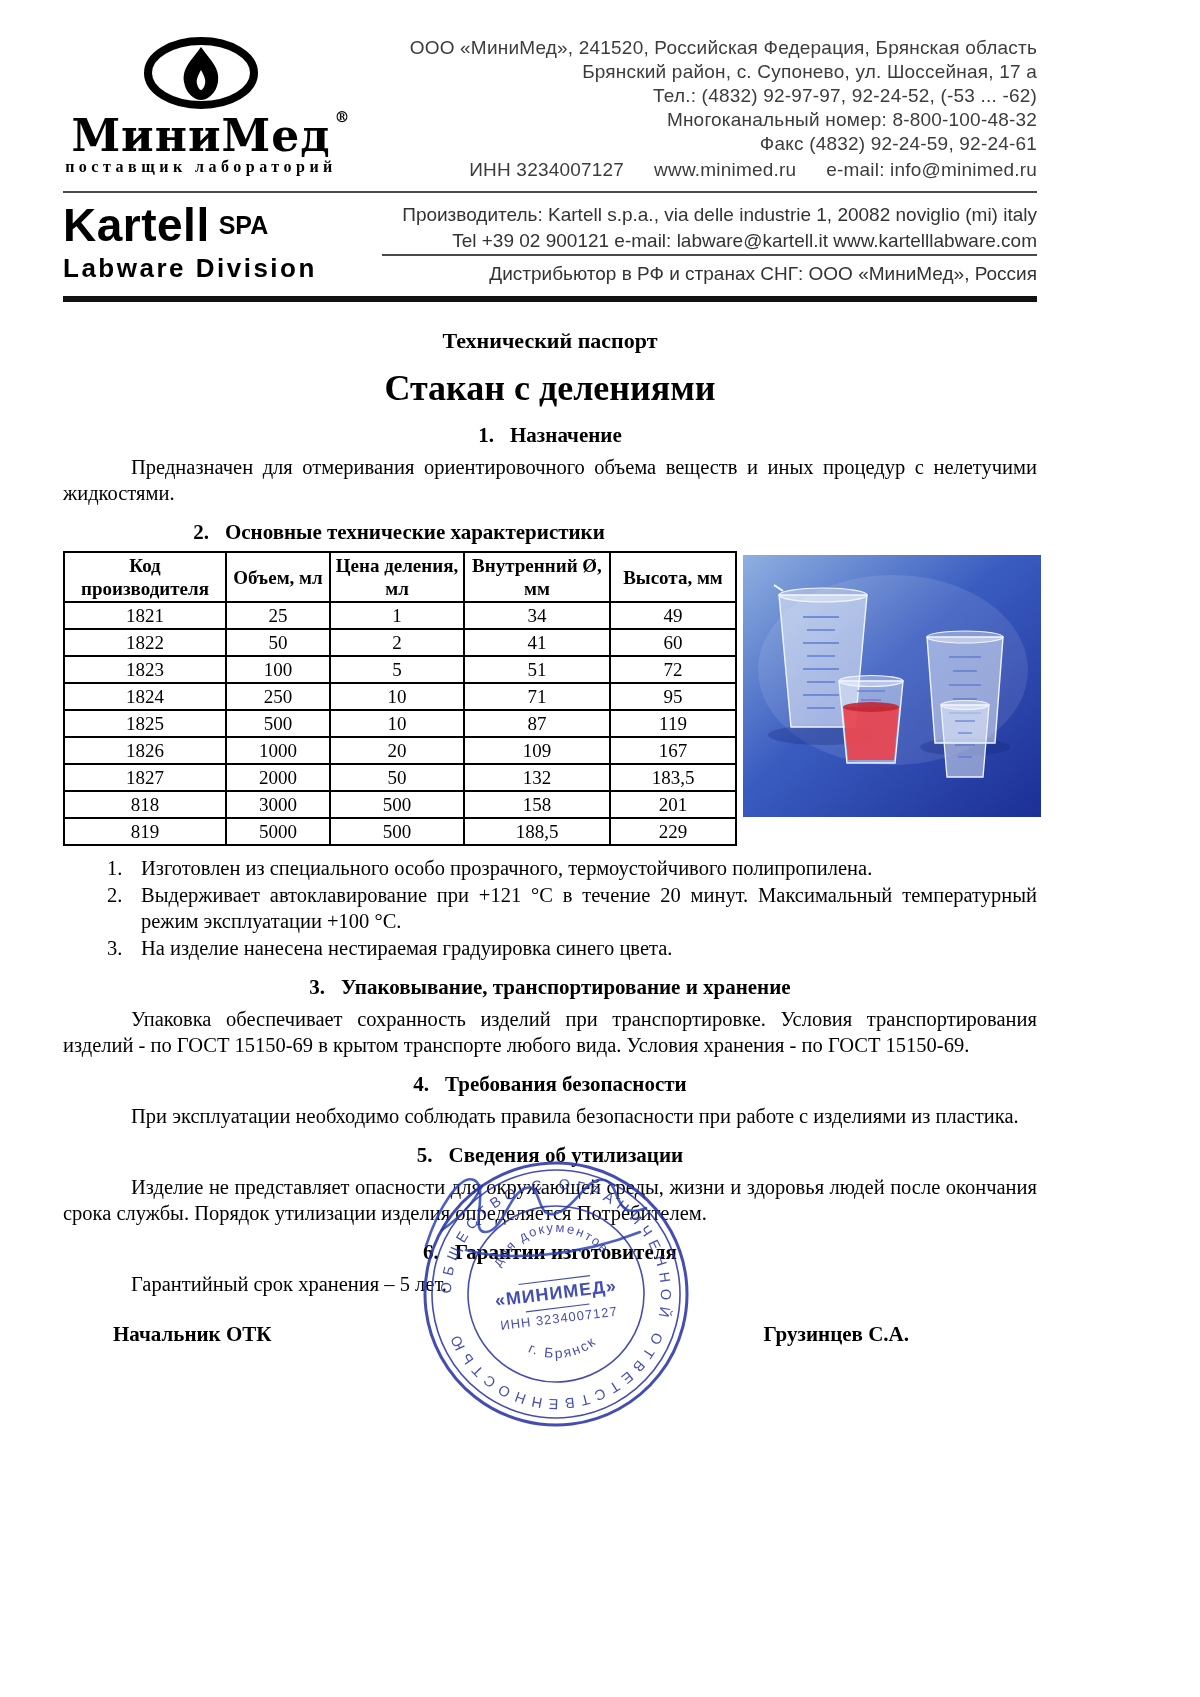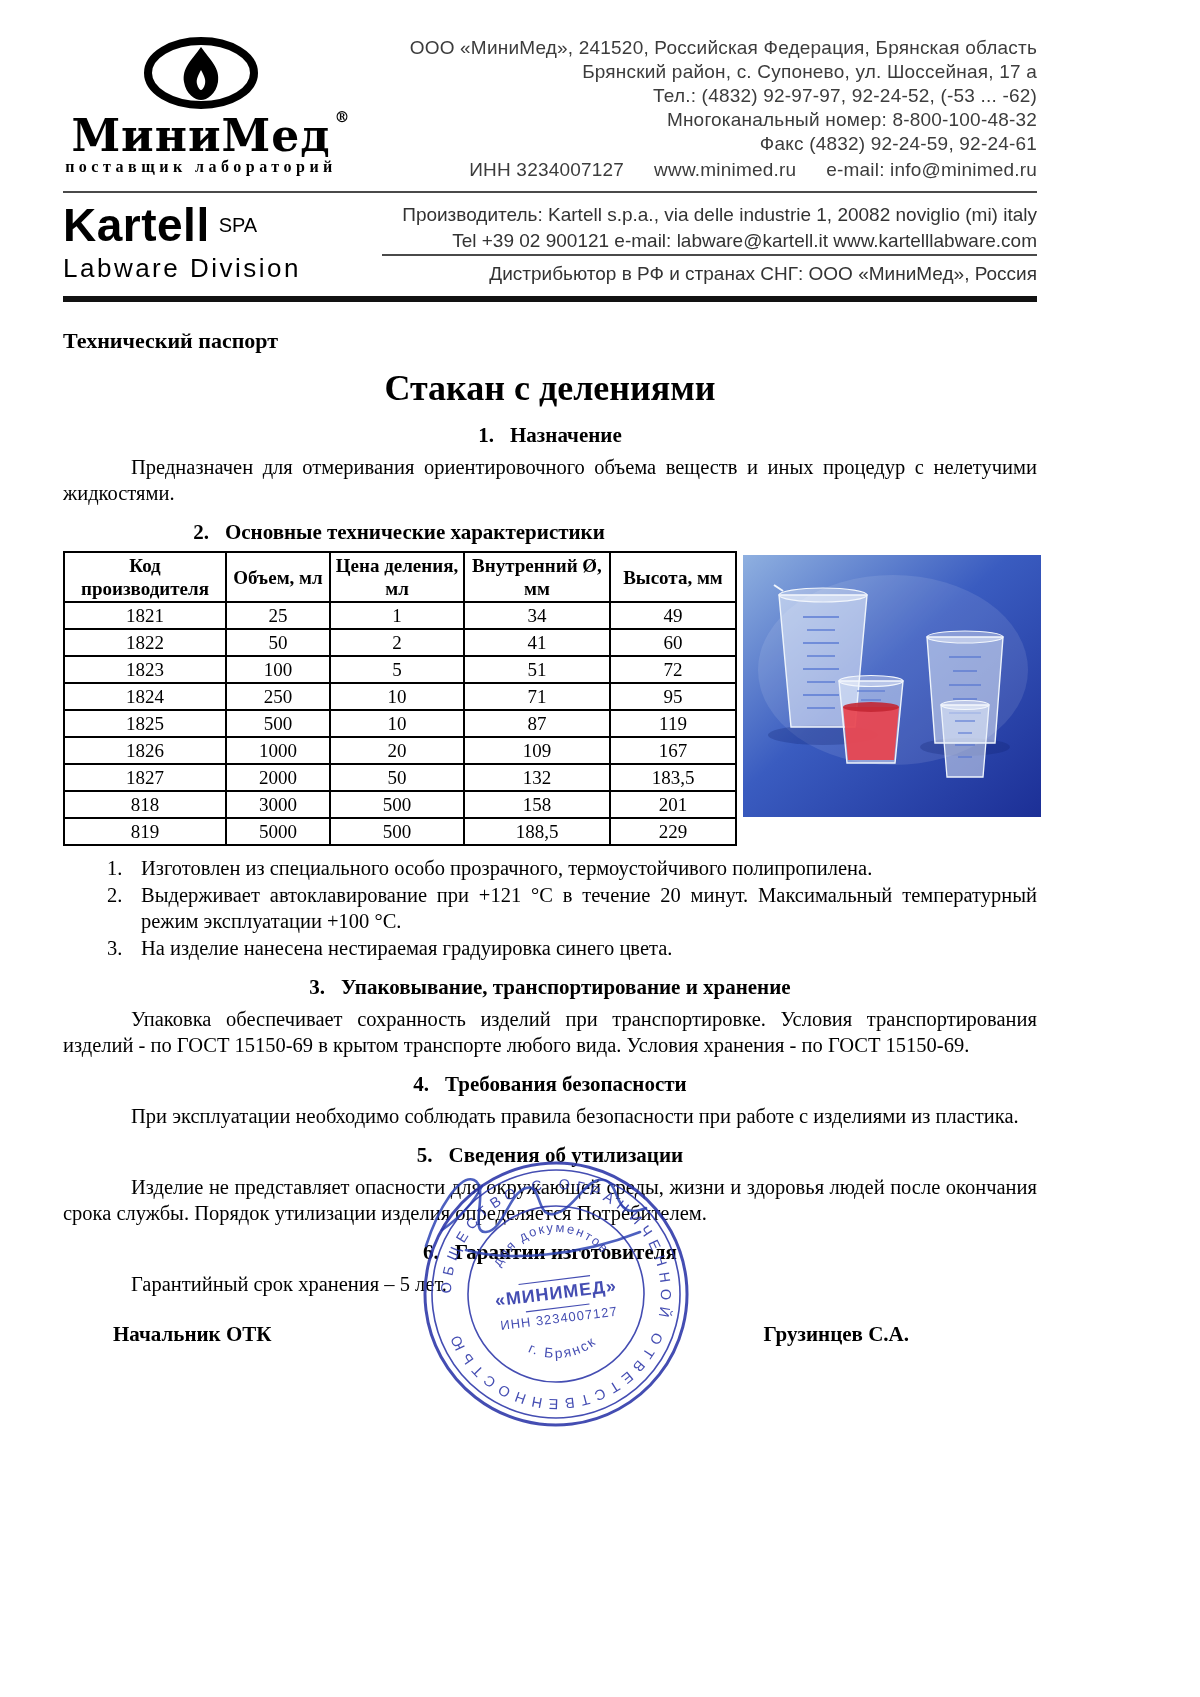--- a/index.html
+++ b/index.html
@@ -13,28 +13,28 @@
   .logo-word{font-family:"DejaVu Serif",serif;font-weight:bold;font-size:44px;line-height:1;position:relative;display:inline-block;margin-top:4px;letter-spacing:1px}
   .reg{font-size:15px;font-weight:bold;position:absolute;top:-4px;right:-20px}
   .logo-tagline{font-family:Liberation Serif, serif;font-weight:bold;font-size:16px;letter-spacing:4.5px;margin-top:0;white-space:nowrap}
   .hdr-contacts{font-family:"Liberation Sans",sans-serif;font-size:19px;color:#3c3c3c;text-align:right;line-height:24px;letter-spacing:.2px;padding-top:2px}
   .inn-row{display:flex;justify-content:flex-end;gap:30px;margin-top:2px}
   .rule-thin{border:none;border-top:2px solid #4a4a4a;margin:9px 0 7px}
   .hdr-row2{display:flex;justify-content:space-between;align-items:flex-start}
   .logo-kartell{padding-top:2px}
   .k-top{display:flex;align-items:center;gap:9px}
   .k-name{font-family:"Liberation Sans",sans-serif;font-weight:bold;font-size:46px;line-height:1;letter-spacing:.5px}
-  .k-spa{font-family:"Liberation Sans",sans-serif;font-weight:normal;font-size:20px}
-  .k-div{font-family:"Liberation Sans",sans-serif;font-weight:normal;font-size:26px;letter-spacing:2.5px;margin-top:5px}
+  .k-spa{font-family:"Liberation Sans",sans-serif;font-weight:bold;font-size:25px}
+  .k-div{font-family:"Liberation Sans",sans-serif;font-weight:bold;font-size:26px;letter-spacing:2.5px;margin-top:5px}
   .hdr-mfr{font-family:"Liberation Sans",sans-serif;font-size:19px;color:#333;text-align:right;line-height:26px;width:655px;padding-top:2px}
   .mfr-distrib{border-top:2px solid #4a4a4a;padding-top:5px}
   .rule-thick{height:6px;background:#121212;margin-top:9px}
 
   
-  .doc-title{text-align:left;font-weight:bold;font-size:22px;margin-top:26px}
+  .doc-title{text-align:center;font-weight:bold;font-size:22px;margin-top:26px}
   .doc-product{text-align:center;font-weight:bold;font-size:36px;margin-top:13px}
   .sec-head{display:flex;justify-content:center;gap:16px;font-weight:bold;font-size:21px;margin:14px 0 6px}
   .sec-head.over-table{width:672px}
   .para{font-size:20.5px;line-height:26px;text-align:justify;text-indent:68px}
 
   .table-photo{display:flex;gap:6px;margin-top:4px}
   table.specs{border-collapse:collapse;width:672px;table-layout:fixed}
   .specs th,.specs td{border:2px solid #000;text-align:center;font-size:19px;padding:1px 2px;line-height:23px;overflow:hidden}
   .specs th{font-weight:bold;vertical-align:middle}
   .specs td.code{font-weight:normal}

